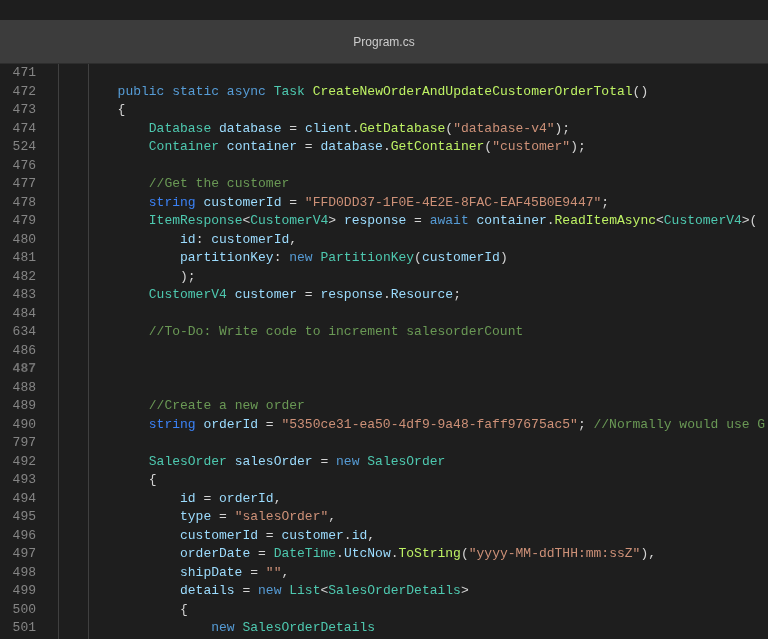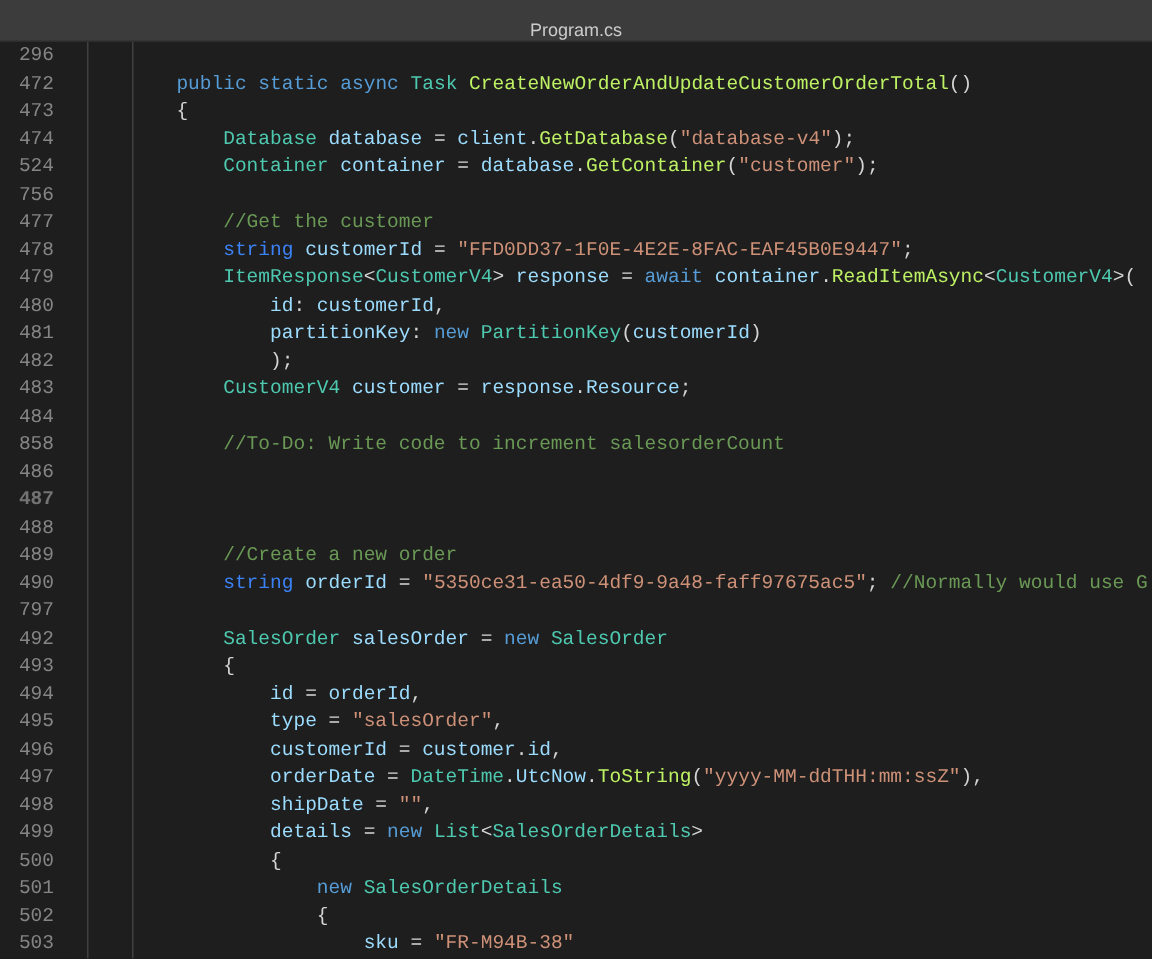--- a/index.html
+++ b/index.html
@@ -6,29 +6,30 @@
   body {
     background: #1e1e1e;
     font-family: Consolas, "Courier New", monospace;
     font-size: 13px;
     width: 768px;
     height: 639px;
     overflow: hidden;
     color: #d4d4d4;
   }
   .titlebar {
-    height: 28px;
+    height: 44px;
     background: #3c3c3c;
     border-bottom: 1px solid #2d2d2d;
     display: flex;
-    align-items: flex-end;
+    align-items: center;
     justify-content: center;
     color: #cccccc;
     font-family: "Segoe UI", sans-serif;
     font-size: 12px;
+    margin-top: 20px;
   }
   .editor {
     display: flex;
     height: calc(100% - 28px);
     background: #1e1e1e;
   }
   .gutter {
     width: 48px;
     background: #1e1e1e;
     text-align: right;
@@ -78,35 +79,35 @@
 </style>
 </head>
 <body>
 
 <div class="titlebar">
   <span>Program.cs</span>
 </div>
 
 <div class="editor">
   <div class="gutter" id="gutter">
-      <div class="ln">296</div>
+      <div class="ln">471</div>
       <div class="ln">472</div>
       <div class="ln">473</div>
       <div class="ln">474</div>
       <div class="ln">524</div>
-      <div class="ln">756</div>
+      <div class="ln">476</div>
       <div class="ln">477</div>
       <div class="ln">478</div>
       <div class="ln">479</div>
       <div class="ln">480</div>
       <div class="ln">481</div>
       <div class="ln">482</div>
       <div class="ln">483</div>
       <div class="ln">484</div>
-      <div class="ln">858</div>
+      <div class="ln">634</div>
       <div class="ln">486</div>
       <div class="ln active-ln">487</div>
       <div class="ln">488</div>
       <div class="ln">489</div>
       <div class="ln">490</div>
       <div class="ln">797</div>
       <div class="ln">492</div>
       <div class="ln">493</div>
       <div class="ln">494</div>
       <div class="ln">495</div>

